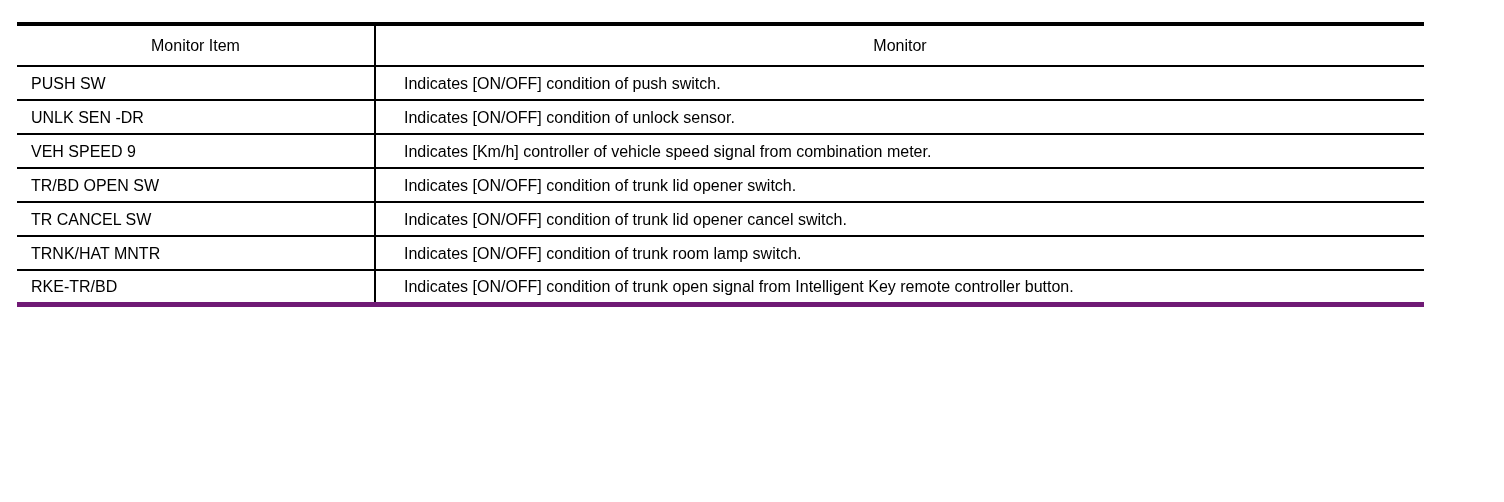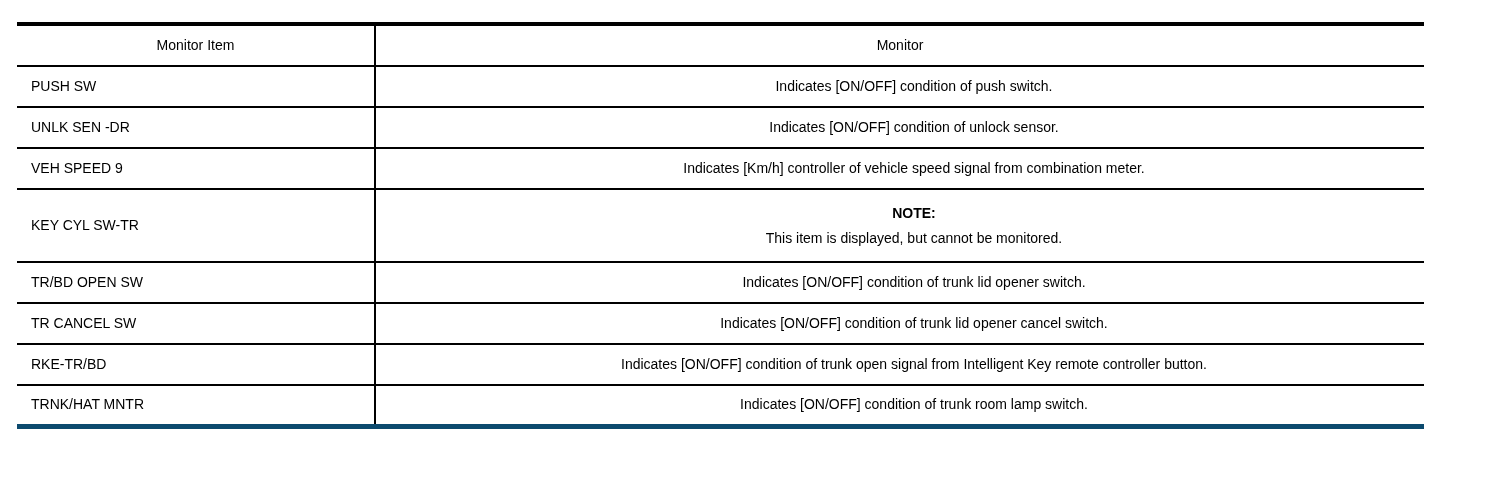--- a/index.html
+++ b/index.html
@@ -15,37 +15,37 @@
     position: absolute;
     left: 17px;
     top: 22px;
     width: 1407px;
   }
   table {
     width: 100%;
     border-collapse: collapse;
     table-layout: fixed;
     border-top: 4px solid #000;
-    border-bottom: 5px solid #0c4a6e;
-    font-size: 14px;
+    border-bottom: 5px solid #701a75;
+    font-size: 16px;
     color: #000;
   }
   th, td {
     border-bottom: 2px solid #000;
     vertical-align: middle;
     font-weight: normal;
     line-height: 21px;
   }
   tr:last-child td { border-bottom: none; }
   .col-item { border-right: 2px solid #000; }
   th.col-item, td.col-item { width: 358px; }
   th { height: 42px; text-align: center; }
-  td { height: 41px; }
+  td { height: 34px; }
   td.col-item { padding-left: 14px; text-align: left; }
-  td.col-contents { padding-left: 28px; text-align: center; }
+  td.col-contents { padding-left: 28px; text-align: left; }
   tr.note-row td { height: 73px; }
   .note-label { font-weight: bold; line-height: 25px; }
   .note-text { line-height: 25px; }
 </style>
 </head>
 <body>
 
 <div class="table-wrap">
   <table>
     <colgroup>
@@ -64,38 +64,31 @@
           <td class="col-contents">Indicates [ON/OFF] condition of push switch.</td>
         </tr>
         <tr class="data-row">
           <td class="col-item">UNLK SEN -DR</td>
           <td class="col-contents">Indicates [ON/OFF] condition of unlock sensor.</td>
         </tr>
         <tr class="data-row">
           <td class="col-item">VEH SPEED 9</td>
           <td class="col-contents">Indicates [Km/h] controller of vehicle speed signal from combination meter.</td>
         </tr>
-        <tr class="note-row">
-          <td class="col-item">KEY CYL SW-TR</td>
-          <td class="col-contents">
-            <div class="note-label">NOTE:</div>
-            <div class="note-text">This item is displayed, but cannot be monitored.</div>
-          </td>
-        </tr>
         <tr class="data-row">
           <td class="col-item">TR/BD OPEN SW</td>
           <td class="col-contents">Indicates [ON/OFF] condition of trunk lid opener switch.</td>
         </tr>
         <tr class="data-row">
           <td class="col-item">TR CANCEL SW</td>
           <td class="col-contents">Indicates [ON/OFF] condition of trunk lid opener cancel switch.</td>
         </tr>
         <tr class="data-row">
+          <td class="col-item">TRNK/HAT MNTR</td>
+          <td class="col-contents">Indicates [ON/OFF] condition of trunk room lamp switch.</td>
+        </tr>
+        <tr class="data-row">
           <td class="col-item">RKE-TR/BD</td>
           <td class="col-contents">Indicates [ON/OFF] condition of trunk open signal from Intelligent Key remote controller button.</td>
-        </tr>
-        <tr class="data-row">
-          <td class="col-item">TRNK/HAT MNTR</td>
-          <td class="col-contents">Indicates [ON/OFF] condition of trunk room lamp switch.</td>
         </tr>
       </tbody>
   </table>
 </div>
 
 </body></html>

